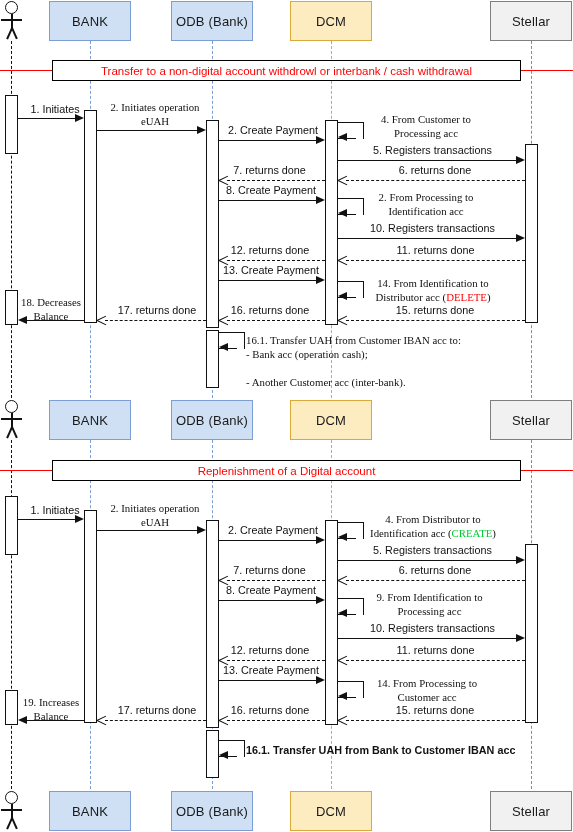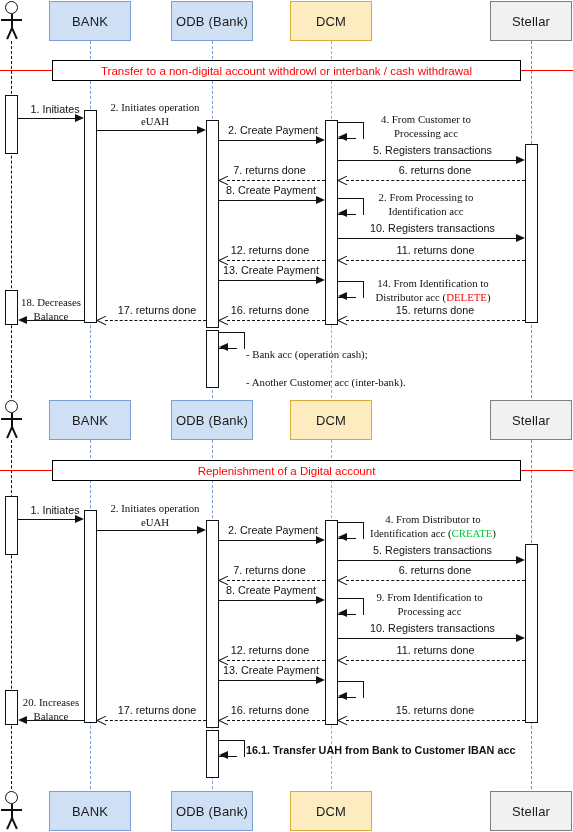--- a/index.html
+++ b/index.html
@@ -280,21 +280,21 @@
       <i class="b"></i>
     </div>
 
   <div class="selfloop" style="left:219px;top:332px;width:26px;height:17px;">
     <div class="t" style="width:26px;"></div>
     <div class="r" style="left:24.6px;height:17px;"></div>
     <div class="b" style="top:15.6px;width:18px;"></div>
   </div>
   <div class="arrowhead fl" style="left:219px;top:343px;"></div>
   <div class="mlabel left blk" style="left:246px;top:333px;width:270px;line-height:14px;">
-    <br>
+    <span>16.1. Transfer UAH from Customer IBAN acc to:</span><br>
     <span>- Bank acc (operation cash);</span><br>
     <br>
     <span>- Another Customer acc (inter-bank).</span>
   </div>
 
   <div class="mlabel" style="left:103px;top:304px;width:108px;">17. returns done</div>
   <div class="msg dashed" style="left:105px;top:320px;width:101px;"></div>
   <div class="arrowopen" style="left:97px;top:315px;">
       <i class="a"></i>
       <i class="b"></i>
@@ -427,20 +427,24 @@
   <div class="mlabel" style="left:217px;top:664px;width:108px;">13. Create Payment</div>
   <div class="msg solid" style="left:219px;top:680px;width:98px;"></div>
   <div class="arrowhead fr" style="left:316px;top:676px;"></div>
 
   <div class="selfloop" style="left:338px;top:681px;width:26px;height:17px;">
     <div class="t" style="width:26px;"></div>
     <div class="r" style="left:24.6px;height:17px;"></div>
     <div class="b" style="top:15.6px;width:18px;"></div>
   </div>
   <div class="arrowhead fl" style="left:338px;top:692px;"></div>
+  <div class="mlabel blk" style="left:352px;top:677px;width:150px;">
+    <span>14. From Processing to</span><br>
+    <span>Customer acc</span>
+  </div>
 
   <div class="mlabel" style="left:380px;top:704px;width:110px;">15. returns done</div>
   <div class="msg dashed" style="left:346px;top:720px;width:179px;"></div>
   <div class="arrowopen" style="left:338px;top:715px;">
       <i class="a"></i>
       <i class="b"></i>
     </div>
 
   <div class="mlabel" style="left:216px;top:704px;width:108px;">16. returns done</div>
   <div class="msg dashed" style="left:227px;top:720px;width:98px;"></div>
@@ -458,21 +462,21 @@
   <div class="mlabel left" style="left:246px;top:744px;width:280px;font-weight:bold;">16.1. Transfer UAH from Bank to Customer IBAN acc</div>
 
   <div class="mlabel" style="left:103px;top:704px;width:108px;">17. returns done</div>
   <div class="msg dashed" style="left:105px;top:720px;width:101px;"></div>
   <div class="arrowopen" style="left:97px;top:715px;">
       <i class="a"></i>
       <i class="b"></i>
     </div>
 
   <div class="mlabel blk" style="left:14px;top:696px;width:74px;">
-    <span>20. Increases</span><br>
+    <span>19. Increases</span><br>
     <span>Balance</span>
   </div>
   <div class="msg solid" style="left:26px;top:720px;width:58px;"></div>
   <div class="arrowhead fl" style="left:18px;top:716px;"></div>
 
   <div class="actor" style="left:0px;top:791px;width:24px;height:40px;">
     <div class="head"></div>
     <div class="body"></div>
     <div class="arms"></div>
     <div class="leg l"></div>

